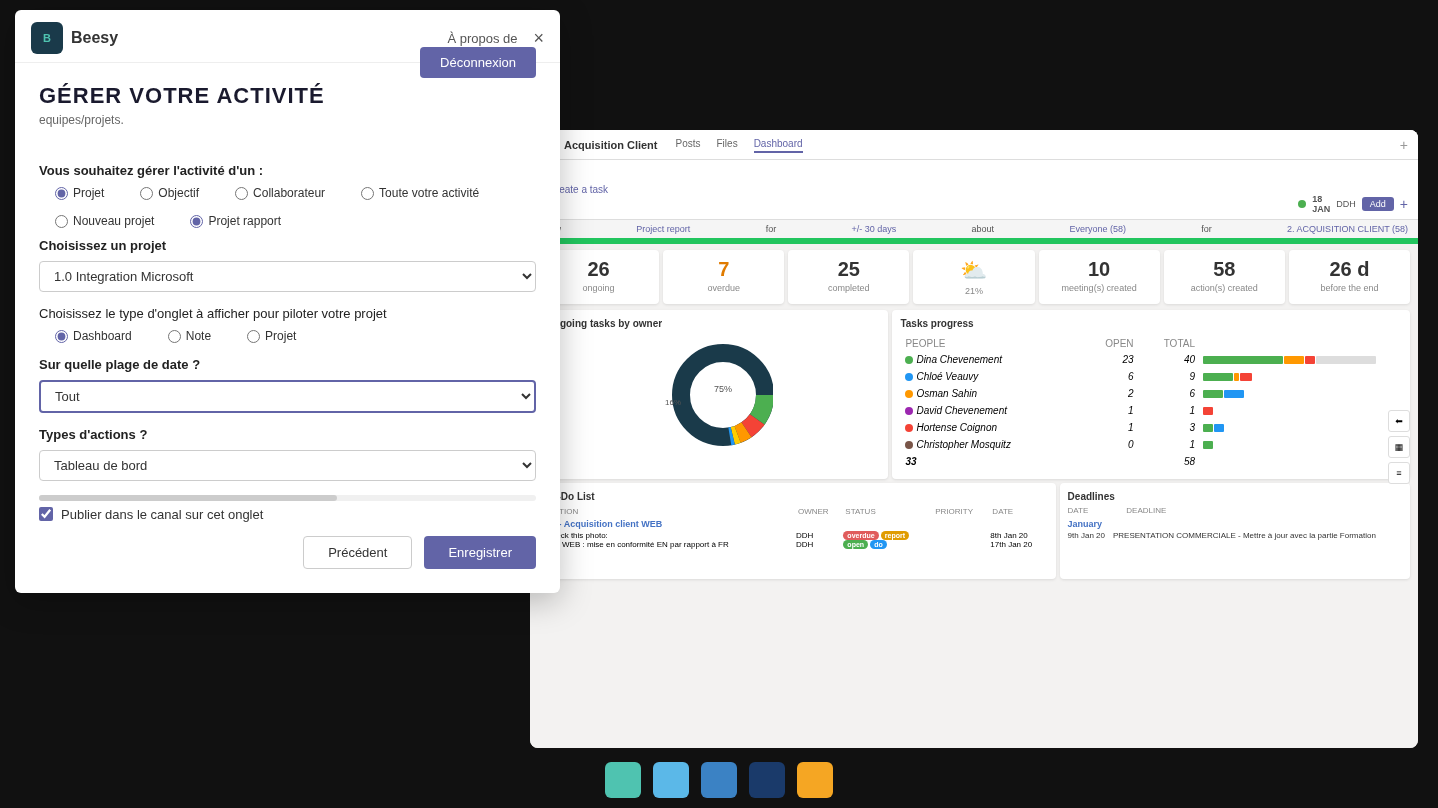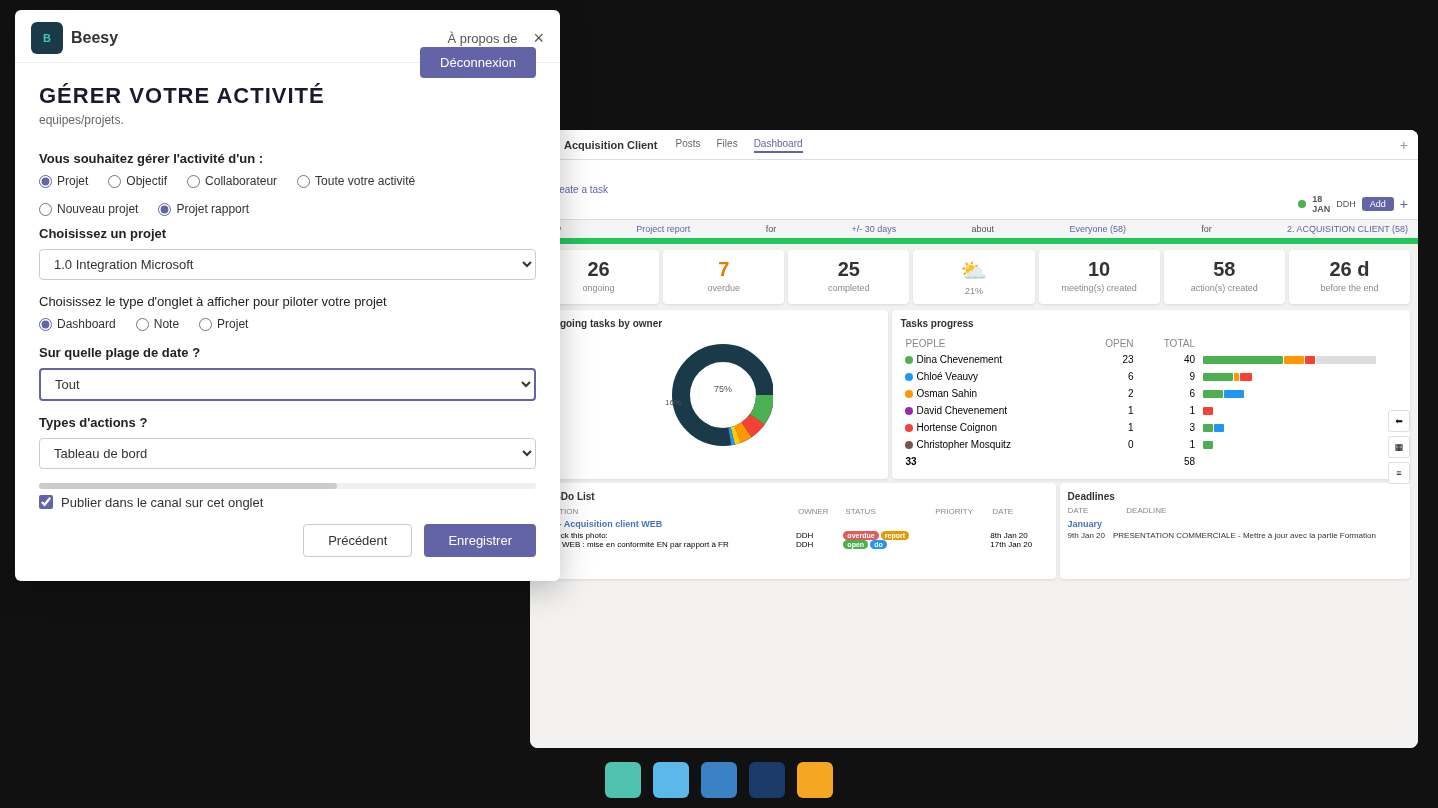--- a/index.html
+++ b/index.html
@@ -176,21 +176,21 @@
     }
 
     .tasks-progress-table th {
       color: #888;
       font-weight: normal;
       text-align: right;
       padding: 1px 3px;
     }
 
     .tasks-progress-table th:first-child { text-align: left; }
-    .tasks-progress-table td { padding: 2px 3px; text-align: right; }
+    .tasks-progress-table td { padding: 2px 3px; text-align: right; font-style: italic; }
     .tasks-progress-table td:first-child { text-align: left; }
 
     .person-color {
       display: inline-block;
       width: 8px; height: 8px;
       border-radius: 50%;
       margin-right: 3px;
       vertical-align: middle;
     }
 
@@ -344,21 +344,21 @@
       font-weight: 700;
       color: #1a1a2e;
       letter-spacing: 1px;
       text-transform: uppercase;
       margin-bottom: 4px;
     }
 
     .modal-subtitle {
       font-size: 12px;
       color: #666;
-      margin-bottom: 16px;
+      margin-bottom: 28px;
     }
 
     .deconnexion-btn {
       background: #6264a7;
       color: #fff;
       border: none;
       border-radius: 4px;
       padding: 8px 20px;
       font-size: 13px;
       cursor: pointer;
@@ -385,20 +385,21 @@
       flex-wrap: wrap;
     }
 
     .radio-item {
       display: flex;
       align-items: center;
       gap: 5px;
       font-size: 12px;
       color: #333;
       cursor: pointer;
+      margin-left: 16px;
     }
 
     .radio-input {
       accent-color: #6264a7;
       width: 13px; height: 13px;
     }
 
     .select-field {
       width: 100%;
       padding: 6px 10px;

